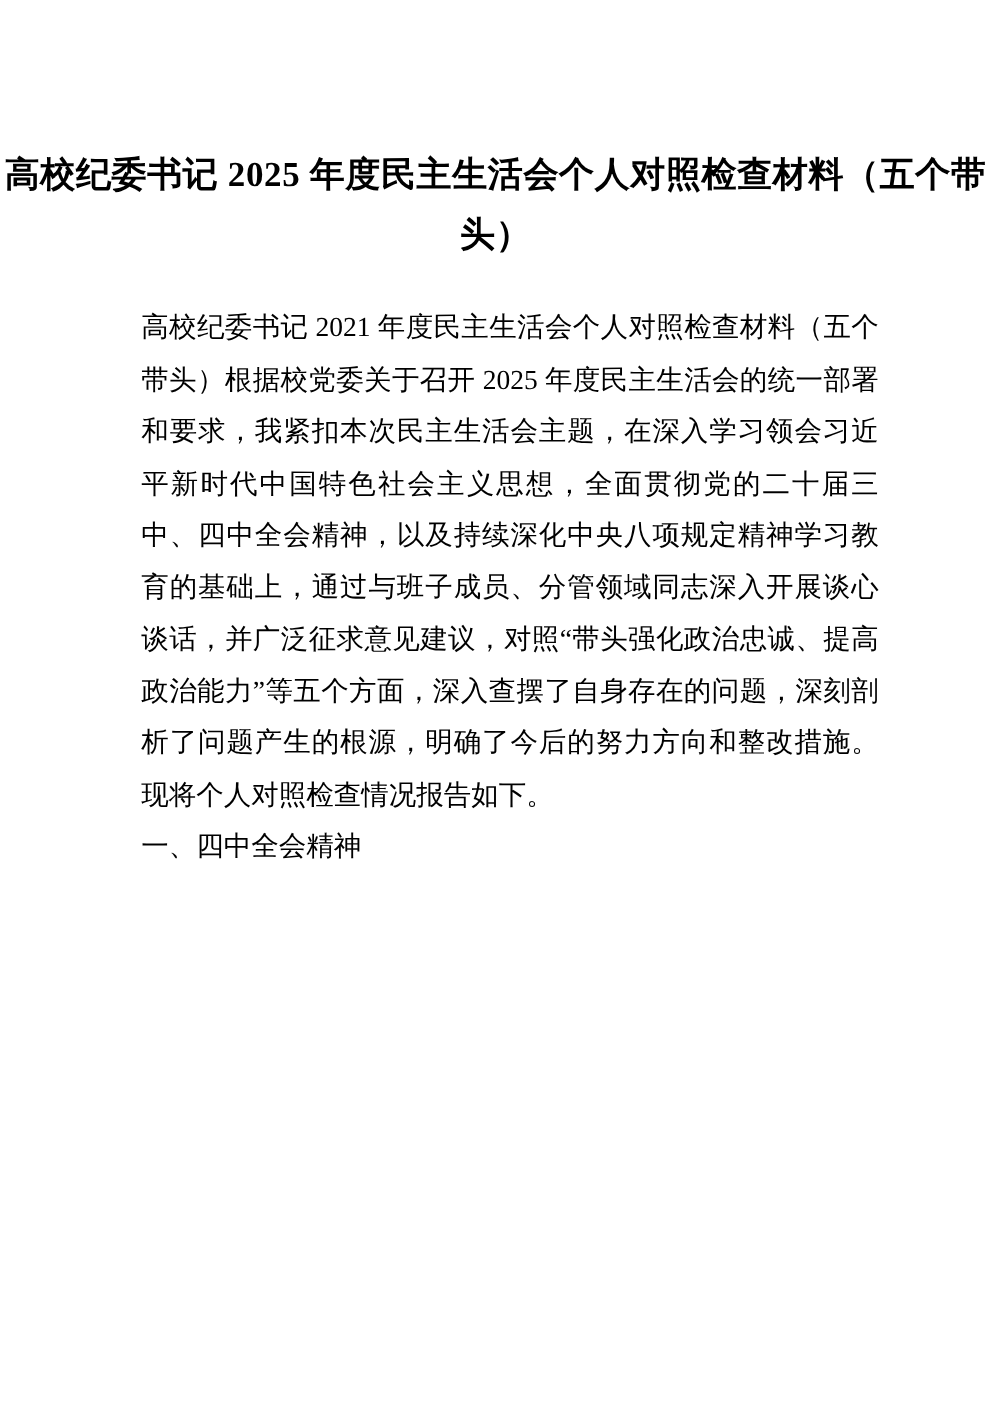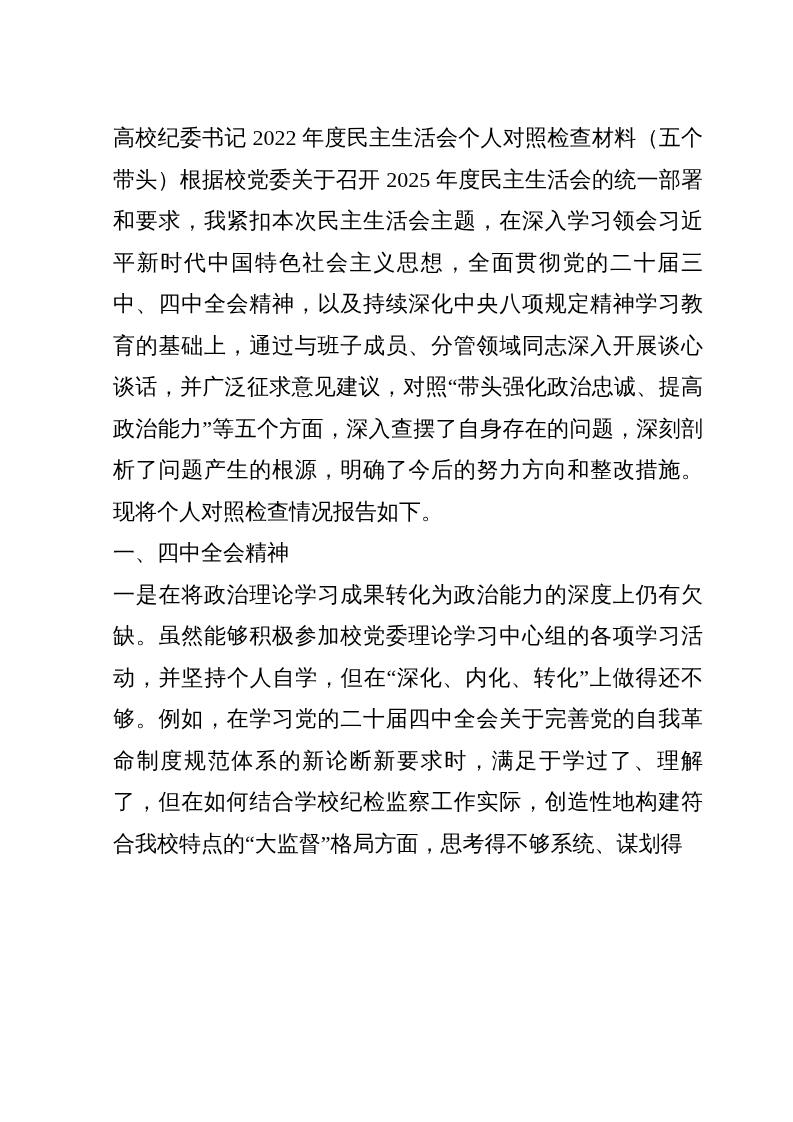--- a/index.html
+++ b/index.html
@@ -34,19 +34,19 @@
     text-align: justify;
     text-justify: inter-ideograph;
     word-break: break-all;
     font-weight: 400;
   }
 </style>
 </head>
 <body>
 
 <div class="page">
+  <h1 class="doc-title">高校纪委书记 2025 年度民主生活会个人对照检查材料（五个带头）</h1>
 
   <div class="doc-body">
-    <p>高校纪委书记 2022 年度民主生活会个人对照检查材料（五个带头）根据校党委关于召开 2025 年度民主生活会的统一部署和要求，我紧扣本次民主生活会主题，在深入学习领会习近平新时代中国特色社会主义思想，全面贯彻党的二十届三中、四中全会精神，以及持续深化中央八项规定精神学习教育的基础上，通过与班子成员、分管领域同志深入开展谈心谈话，并广泛征求意见建议，对照“带头强化政治忠诚、提高政治能力”等五个方面，深入查摆了自身存在的问题，深刻剖析了问题产生的根源，明确了今后的努力方向和整改措施。现将个人对照检查情况报告如下。</p>
+    <p>高校纪委书记 2021 年度民主生活会个人对照检查材料（五个带头）根据校党委关于召开 2025 年度民主生活会的统一部署和要求，我紧扣本次民主生活会主题，在深入学习领会习近平新时代中国特色社会主义思想，全面贯彻党的二十届三中、四中全会精神，以及持续深化中央八项规定精神学习教育的基础上，通过与班子成员、分管领域同志深入开展谈心谈话，并广泛征求意见建议，对照“带头强化政治忠诚、提高政治能力”等五个方面，深入查摆了自身存在的问题，深刻剖析了问题产生的根源，明确了今后的努力方向和整改措施。现将个人对照检查情况报告如下。</p>
     <p>一、四中全会精神</p>
-    <p>一是在将政治理论学习成果转化为政治能力的深度上仍有欠缺。虽然能够积极参加校党委理论学习中心组的各项学习活动，并坚持个人自学，但在“深化、内化、转化”上做得还不够。例如，在学习党的二十届四中全会关于完善党的自我革命制度规范体系的新论断新要求时，满足于学过了、理解了，但在如何结合学校纪检监察工作实际，创造性地构建符合我校特点的“大监督”格局方面，思考得不够系统、谋划得</p>
   </div>
 </div>
 
 </body></html>

